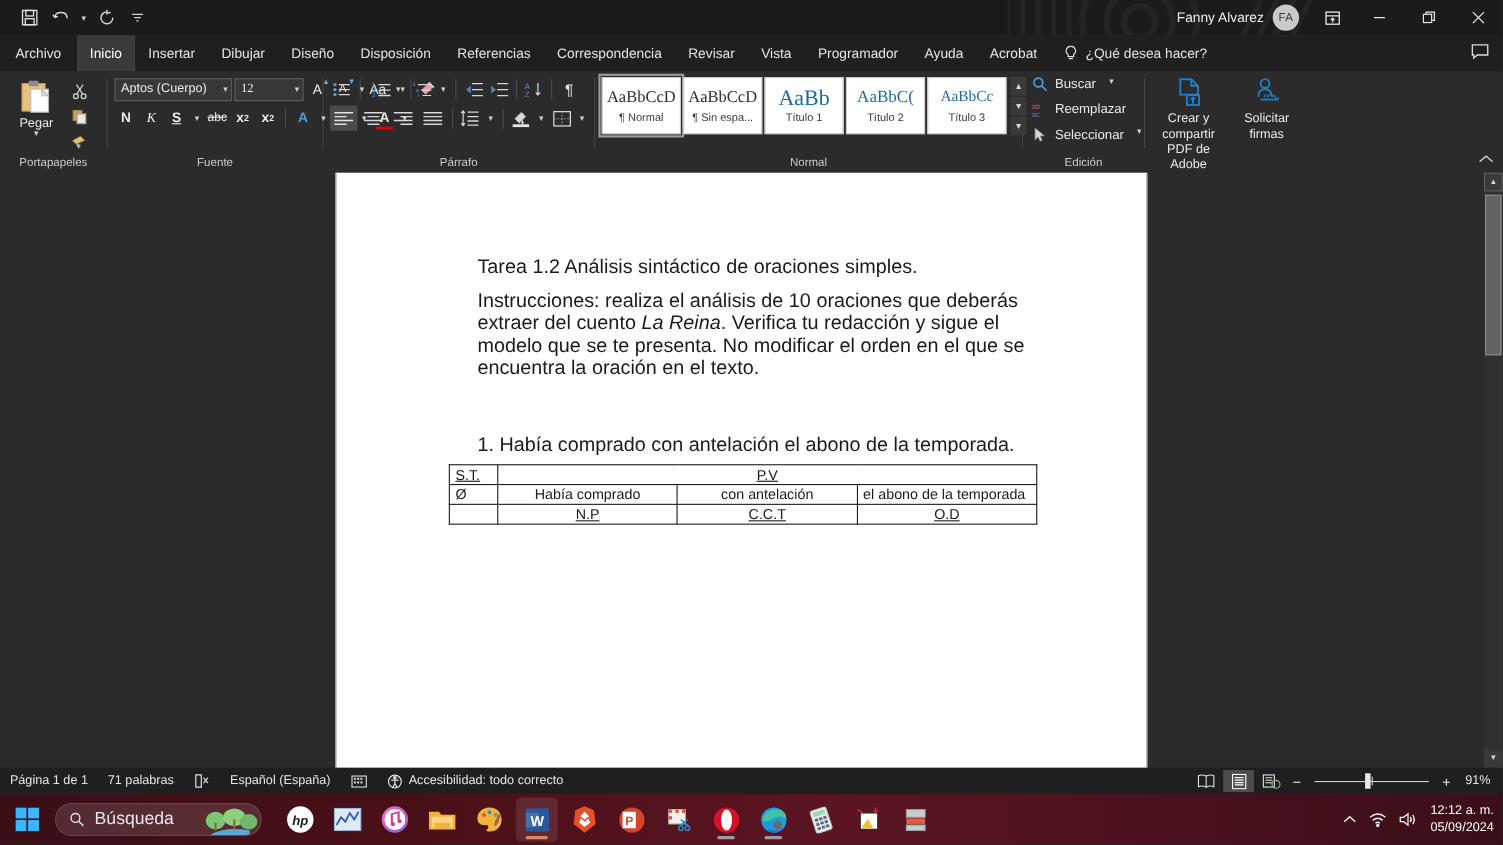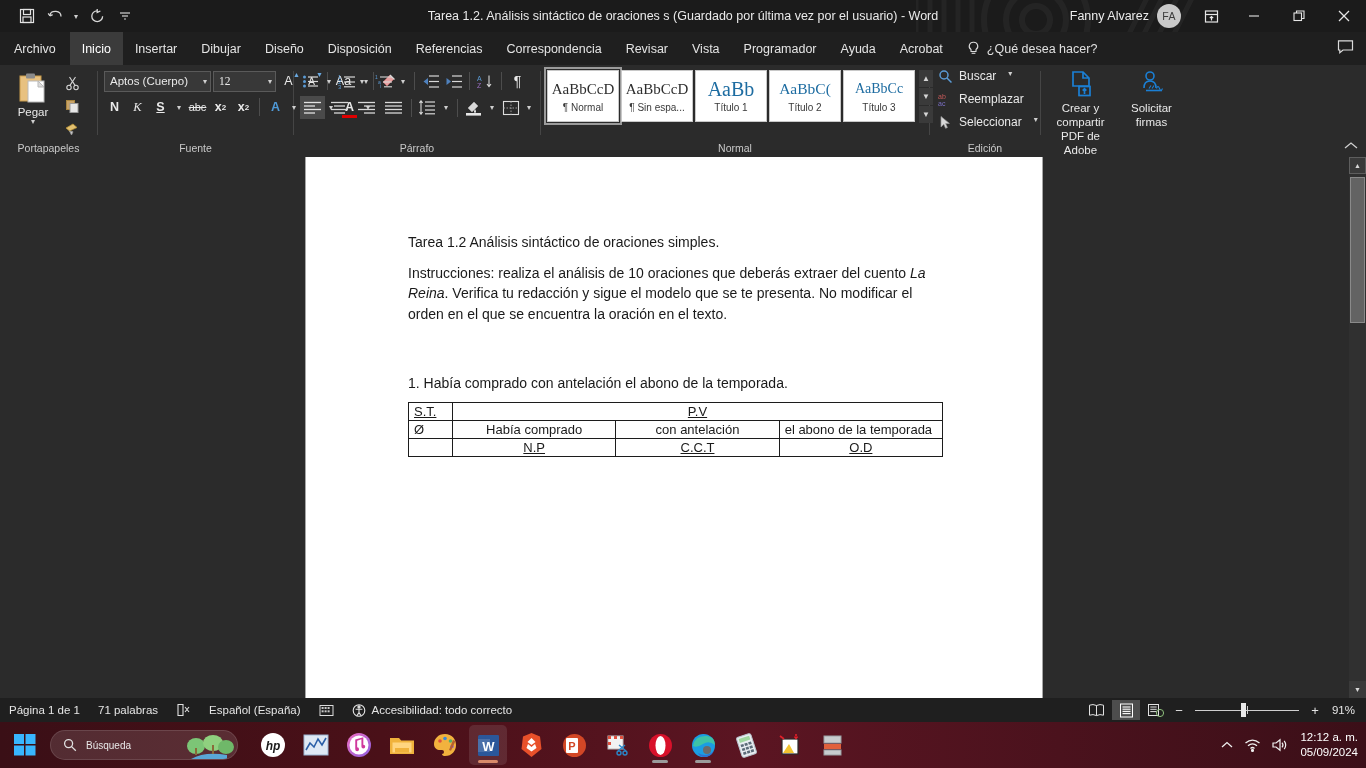--- a/index.html
+++ b/index.html
@@ -117,21 +117,21 @@
     position: absolute; top: 157px; left: 0; width: 1366px; height: 541px; background: #2b2b2b;
   }
   .page {
     position: absolute; left: 305px; top: 0; width: 738px; height: 541px; background: #fff;
     border-left: 1px solid #a6a6a6; border-right: 1px solid #a6a6a6;
   }
   .doc-content {
     position: absolute; left: 102px; top: 75px; width: 540px;
     font-family: "Liberation Sans", sans-serif; color: #1a1a1a;
   }
-  .p { font-size: 14px; line-height: 20.5px; margin-bottom: 10px; }
+  .p { font-size: 18px; line-height: 20.5px; margin-bottom: 10px; margin-left: 26px; }
   .p.tight { margin-bottom: 8px; }
   .spacer { height: 39px; }
   
   table.analysis { border-collapse: collapse; width: 535px; table-layout: fixed; margin-top: 7px; }
   table.analysis td {
     border: 1px solid #1c1c1c; font-size: 13px; color: #1a1a1a; height: 18px; padding: 0 5px;
     line-height: 17px;
   }
   td.c1 { width: 44px; }
   td.c2 { width: 124px; }
@@ -165,21 +165,21 @@
     background: linear-gradient(90deg,#3a0f16 0%, #4a1018 28%, #5b1522 55%, #3b0f18 100%);
     display: flex; align-items: center;
   }
   .tb-left { display: flex; align-items: center; gap: 0px; padding-left: 12px; }
   .start-icon { width: 26px; height: 26px; display: flex; align-items: center; justify-content: center; margin-right: 12px; }
   .searchbox {
     width: 188px; height: 30px; border-radius: 15px; background: rgba(255,255,255,.12);
     display: flex; align-items: center; padding-left: 12px; gap: 9px; position: relative; overflow: hidden;
     border: 1px solid rgba(255,255,255,.12);
   }
-  .search-text { font-size: 10px; color: #e7e7e7; }
+  .search-text { font-size: 16px; color: #e7e7e7; }
   .widget-art { position: absolute; right: 2px; top: 2px; width: 52px; height: 26px; }
   .tb-apps { display: flex; align-items: center; gap: 5px; margin-left: 16px; }
   .app { width: 38px; height: 40px; display: flex; align-items: center; justify-content: center; position: relative; border-radius: 5px; }
   .app.active { background: rgba(255,255,255,.10); }
   .app .under { position: absolute; bottom: 2px; width: 16px; height: 3px; border-radius: 2px; background: #9b9b9b; }
   .app.active .under { background: #d98a6a; width: 20px; }
   .tray { position: absolute; right: 8px; display: flex; align-items: center; gap: 10px; color: #f0f0f0; }
   .tray-ic { display: flex; align-items: center; justify-content: center; }
   .clock { text-align: center; font-size: 11.5px; line-height: 15px; padding-left: 2px; color: #fff; }
 </style>
@@ -229,21 +229,20 @@
     </div>
     <div class="qat-btn">
       <svg width="14" height="14" viewBox="0 0 14 14" stroke="#d3d3d3" stroke-width="1.2">
         <line x1="2" y1="4" x2="12" y2="4"></line>
           <line x1="4" y1="7" x2="10" y2="7"></line>
           <line x1="6" y1="10" x2="8" y2="10"></line>
       </svg>
     </div>
   </div>
 
-  <div class="tb-title">Tarea 1.2. Análisis sintáctico de oraciones s (Guardado por última vez por el usuario)  -  Word</div>
 
   <div class="tb-right">
     <span class="tb-user">Fanny Alvarez</span>
     <span class="avatar">FA</span>
     <div class="win-btn ribbon-disp">
       <svg width="15" height="15" viewBox="0 0 15 15" fill="none" stroke="#e6e6e6" stroke-width="1.2">
         <rect x="1.5" y="2" width="12" height="11"></rect>
           <line x1="1.5" y1="5.5" x2="13.5" y2="5.5"></line>
         <path d="M7.5 11.5 L7.5 7.5 M5.8 9.2 L7.5 7.5 L9.2 9.2"></path>
       </svg>

